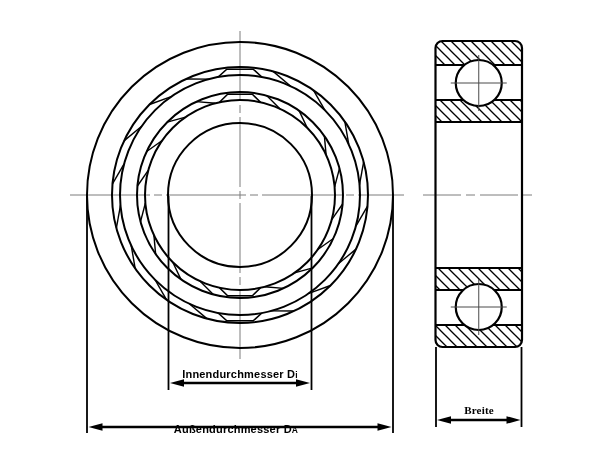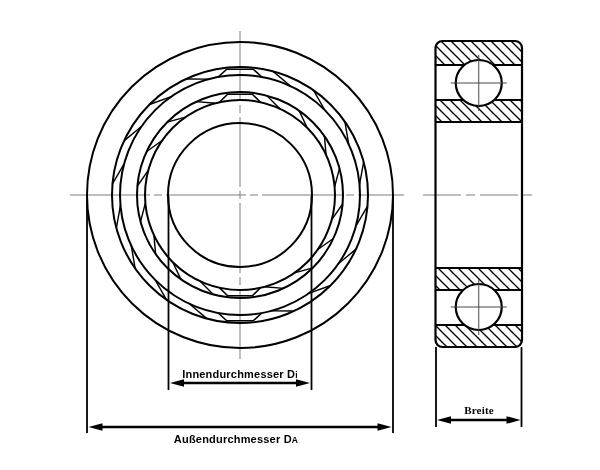--- a/index.html
+++ b/index.html
@@ -131,21 +131,21 @@
         <line x1="450" y1="420" x2="507.5" y2="420" stroke="#000000" stroke-width="2.4"></line>
         <polygon points="437,420 451,416.2 451,423.8" fill="#000000"></polygon>
         <polygon points="520.5,420 506.5,416.2 506.5,423.8" fill="#000000"></polygon>
       </g>
     </svg>
 
   <div class="dim-label" style="left:240px; top:368px;">
     <span>Innendurchmesser D</span><span class="subscript">i</span>
   </div>
 
-  <div class="dim-label" style="left:236px; top:433px;">
+  <div class="dim-label" style="left:236px; top:423px;">
     <span>Außendurchmesser D</span><span class="subscript">A</span>
   </div>
 
   <div class="dim-label" style="left:479px; top:404px;font-family:Liberation Serif, serif;">
     <span>Breite</span>
   </div>
 
 </div>
 
 </body></html>

